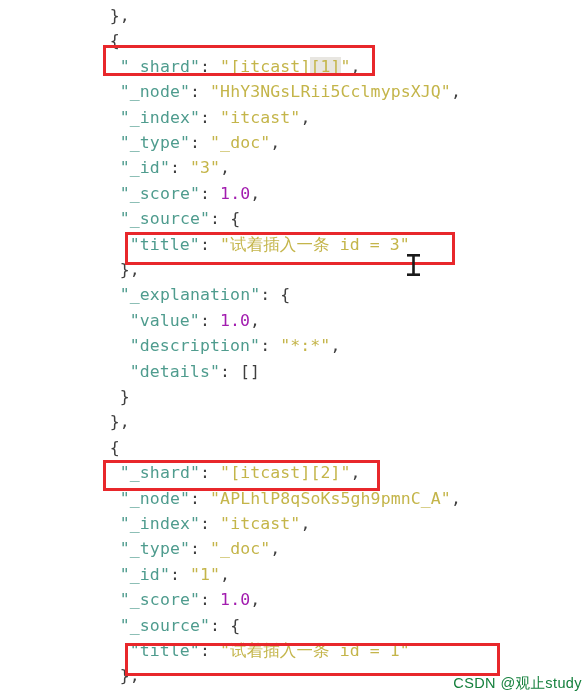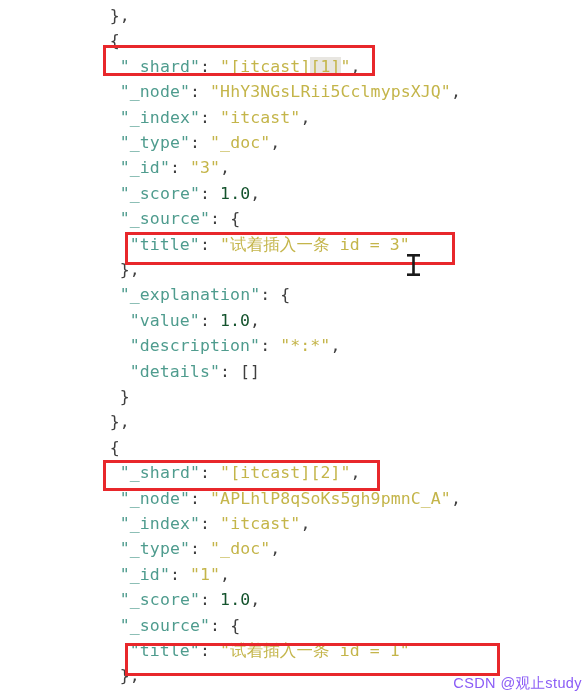--- a/index.html
+++ b/index.html
@@ -36,21 +36,21 @@
     letter-spacing: 0.1px;
     white-space: pre;
     font-family: "DejaVu Sans Mono", "Liberation Mono", monospace;
   }
 
   .ln-text { white-space: pre; }
 
   
   .tok-key    { color: #4f9c8e; }
   .tok-str    { color: #c4b54a; }
-  .tok-num    { color: #14532d; }
+  .tok-num    { color: #a21caf; }
   .tok-punct  { color: #3f3f3f; }
   .tok-brace  { color: #3f3f3f; }
   .tok-sel    { background: #e8e6e1; }
 
   
   .redbox {
     position: absolute;
     border: 3px solid #e8272b;
     box-sizing: border-box;
     pointer-events: none;
@@ -65,21 +65,21 @@
     pointer-events: none;
   }
 
   
   #watermark {
     position: absolute;
     right: 6px;
     bottom: 7px;
     font-family: "Liberation Sans", sans-serif;
     font-size: 14.5px;
-    color: #8b5cf6;
+    color: #15803d;
     letter-spacing: 0.4px;
     white-space: nowrap;
   }
 </style>
 </head>
 <body>
 
 <div id="code-surface">
     <div class="code-line" style="top: 3px;"><span class="ln-text" style="margin-left: 109.84px;"><span class="tok-punct">},</span></span></div>
     <div class="code-line" style="top: 28.4px;"><span class="ln-text" style="margin-left: 109.84px;"><span class="tok-brace">{</span></span></div>

